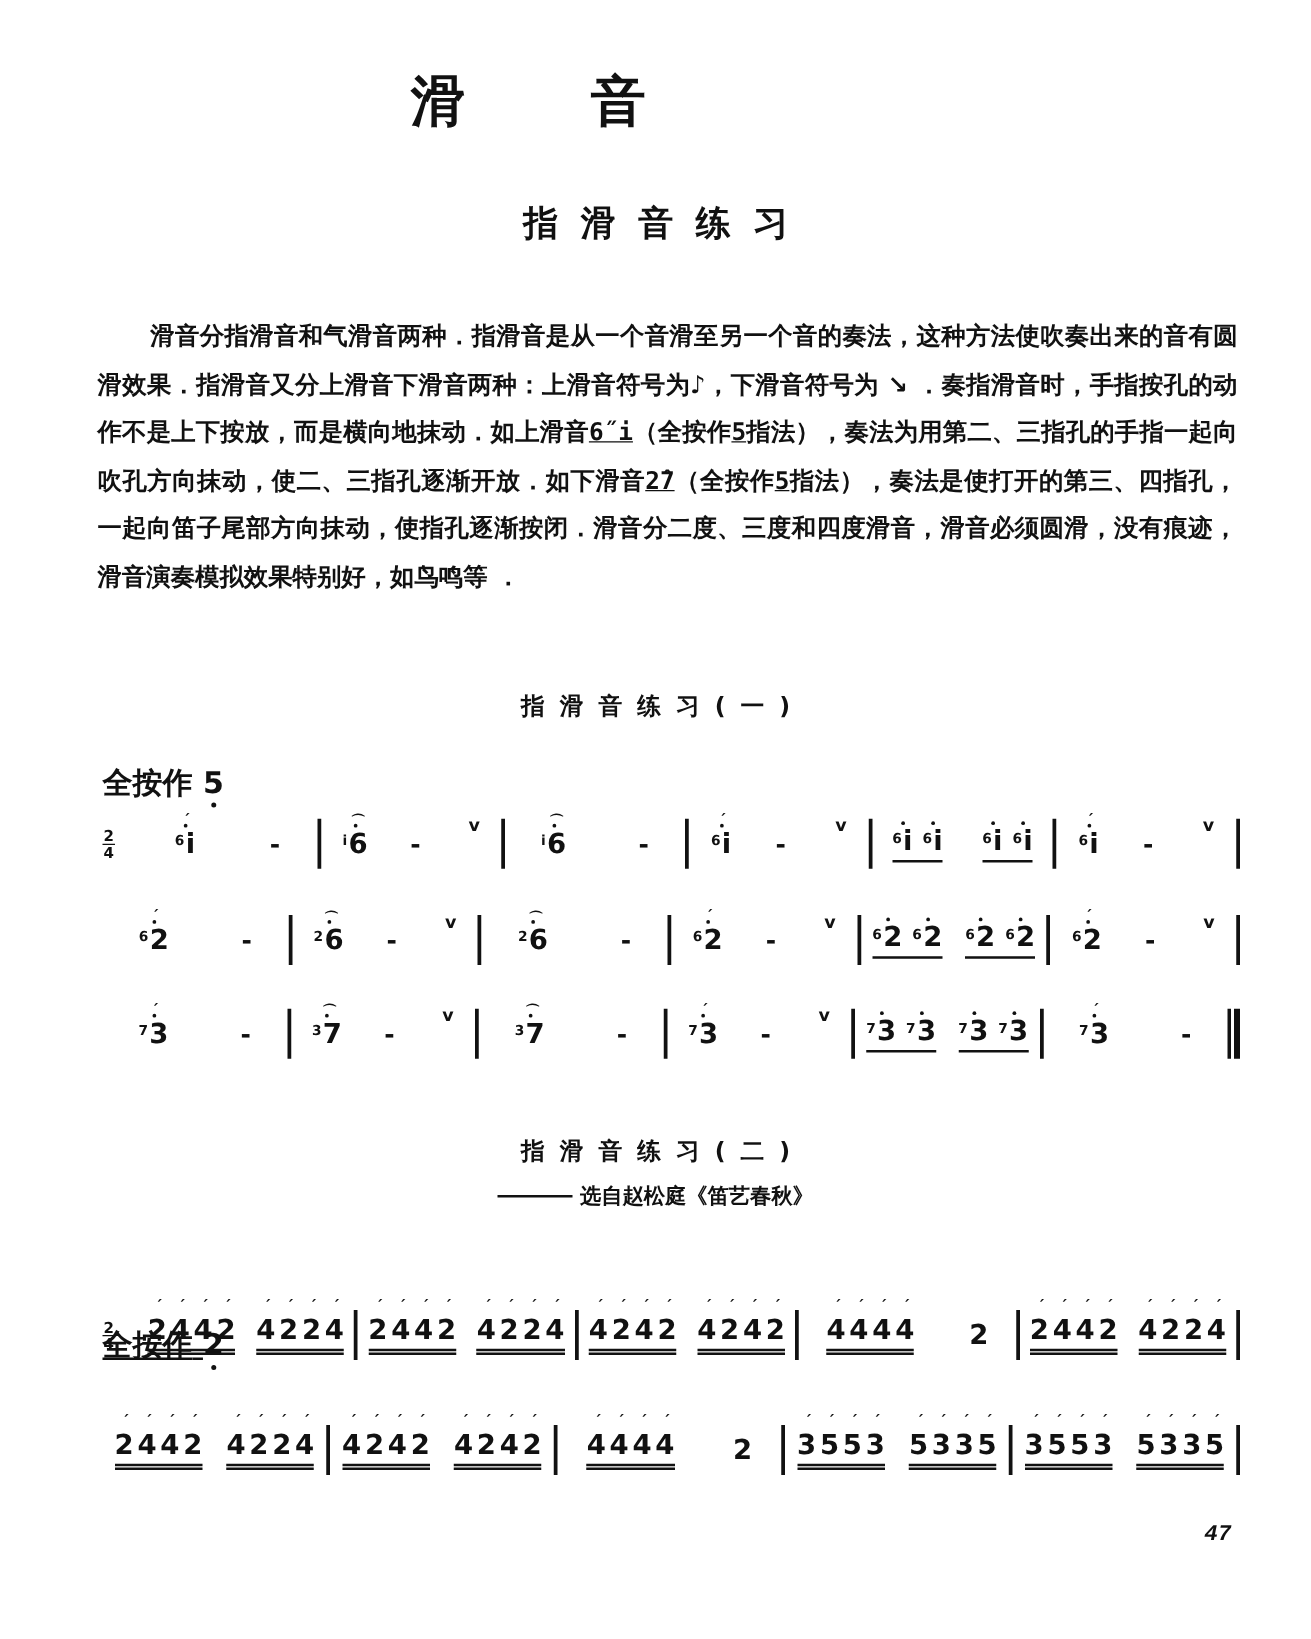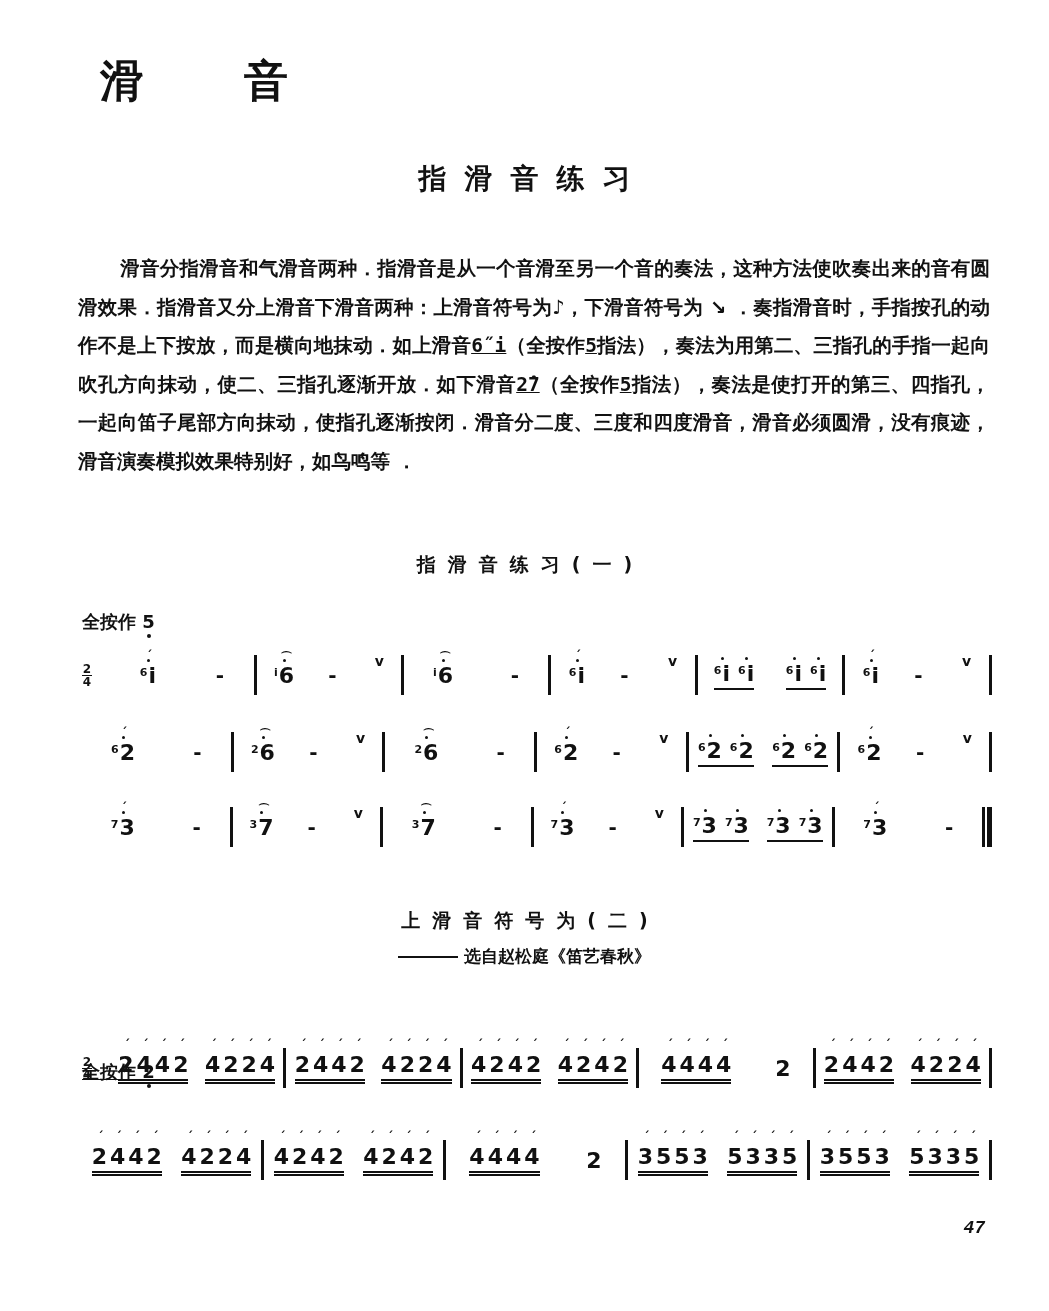--- a/index.html
+++ b/index.html
@@ -1,27 +1,27 @@
 <!DOCTYPE html>
 <html><head>
 <meta charset="utf-8">
 <style>
   html, body { margin: 0; padding: 0; background: #ffffff; }
   body { width: 1049px; height: 1311px; position: relative; overflow: hidden; color: #111; font-family: "DejaVu Sans", sans-serif; }
   .abs { position: absolute; }
-  .title-main { left: 0; width: 845px; top: 52px; text-align: left; font-family: "DejaVu Serif", serif; font-size: 44px; font-weight: bold; letter-spacing: 100px; text-indent: 100px; }
+  .title-main { left: 0; width: 845px; top: 52px; text-align: center; font-family: "DejaVu Serif", serif; font-size: 44px; font-weight: bold; letter-spacing: 100px; text-indent: 100px; }
   .subtitle { left: 0; width: 1049px; top: 160px; text-align: center; font-size: 28px; font-weight: bold; letter-spacing: 18px; text-indent: 18px; }
   .para { left: 78px; width: 912px; top: 250px; font-size: 19.5px; font-weight: bold; line-height: 38.5px; text-align: justify; }
   .para p { margin: 0; }
   .para .indent { display: inline-block; width: 42px; }
   .notation-inline { font-family: "DejaVu Sans Mono", monospace; font-weight: bold; text-decoration: underline; margin-top: 44px; }
   .ex-title { left: 0; width: 1049px; text-align: center; font-size: 19px; font-weight: bold; letter-spacing: 12px; text-indent: 12px; }
   .ex-source { left: 0; width: 1049px; text-align: center; font-size: 17px; font-weight: bold; }
   .ex-source .dash { display: inline-block; width: 60px; border-top: 2px solid #111; vertical-align: middle; margin-right: 6px; }
-  .key-label { left: 82px; font-size: 18px; font-weight: bold; }
+  .key-label { left: 82px; font-size: 24px; font-weight: bold; }
   .key-label .dotbelow { position: relative; display: inline-block; }
   .key-label .dotbelow::after { content: ""; position: absolute; left: 50%; bottom: -6px; width: 4px; height: 4px; margin-left: -2px; background: #111; border-radius: 50%; }
   .staff-line { left: 82px; width: 910px; height: 60px; display: flex; align-items: center; font-family: "DejaVu Sans", sans-serif; font-weight: bold; }
   .timesig { display: inline-flex; flex-direction: column; align-items: center; font-size: 12px; line-height: 10px; margin-right: 18px; }
   .timesig span.bar { width: 10px; border-top: 1.5px solid #111; margin: 1px 0; }
   .measure { flex: 1; display: flex; align-items: center; justify-content: space-around; height: 100%; position: relative; }
   .barline { width: 3px; height: 40px; background: #111; flex: none; }
   .barline.final { width: 10px; background: linear-gradient(to right, #111 0 3px, transparent 3px 5px, #111 5px 10px); }
   .note { position: relative; display: inline-flex; align-items: flex-end; font-size: 22px; }
   .grace { font-size: 11px; line-height: 11px; margin-right: 1px; position: relative; top: -10px; }
@@ -265,21 +265,21 @@
           <span class="grace">7</span>
           <span class="dot-above">3</span>
           <span class="mark">´</span>
         </span>
         <span class="dash">-</span>
       </div>
       <span class="barline final"></span>
     </div>
   </div>
 
-<div class="abs ex-title" style="top:908px;">上滑音符号为(二)</div>
+<div class="abs ex-title" style="top:908px;">指滑音练习(二)</div>
 <div class="abs ex-source" style="top:945px;"><span class="dash"></span><span>选自赵松庭《笛艺春秋》</span></div>
 <div class="abs key-label" style="top:1060px;text-decoration:underline;"><span>全按作</span> <span class="dotbelow">2</span></div>
 
 <div id="ex2">
     <div class="abs staff-line" style="top: 1038px;">
       <span class="timesig">
         <span>2</span>
         <span class="bar"></span>
         <span>4</span>
       </span>

